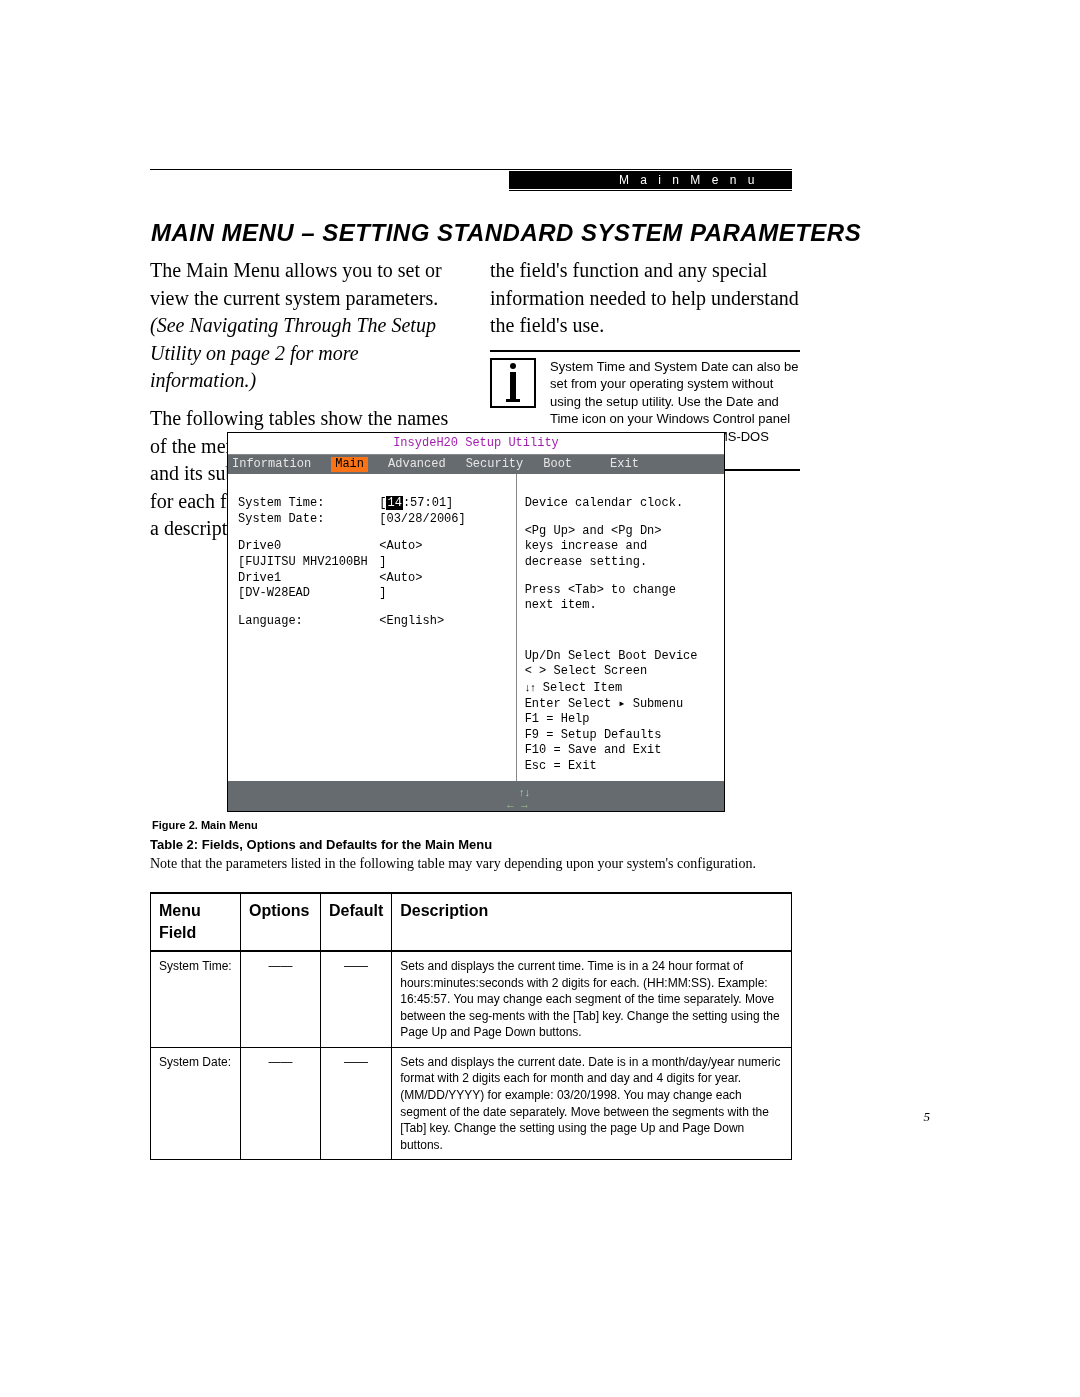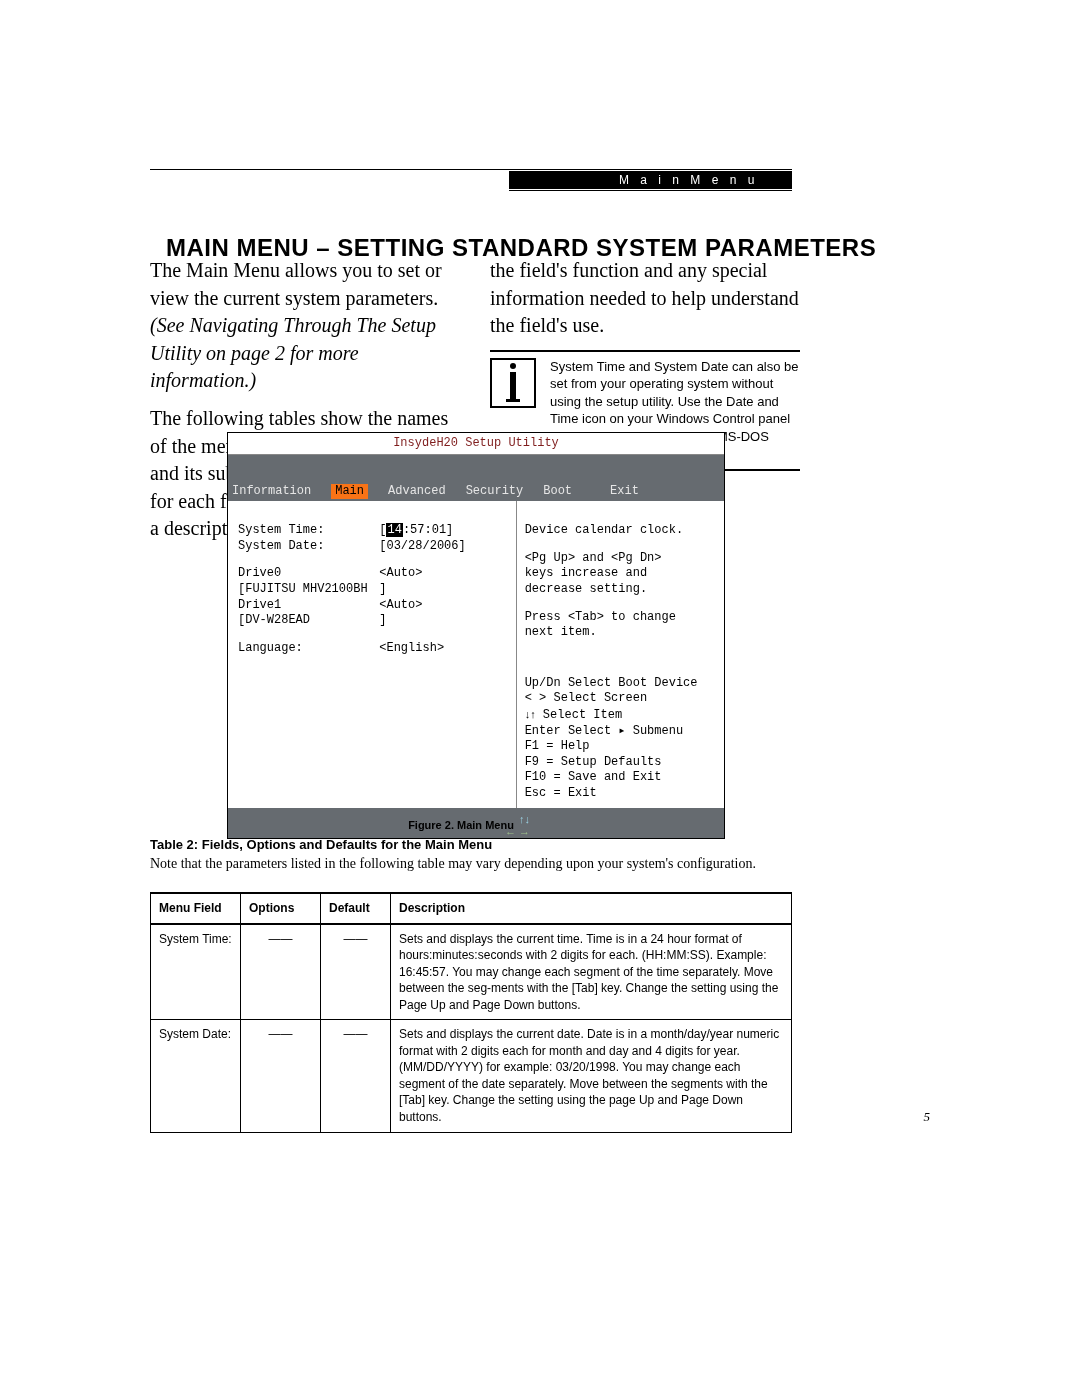--- a/index.html
+++ b/index.html
@@ -46,22 +46,23 @@
     top:169px;left:150px;width:642px;height:1px;background:#000;
   }
   h1.page-title{
     position:absolute;
     top:215px;
     left:150px;
     font-family:Arial,Helvetica,sans-serif;
     font-weight:bold;
     font-size:24px;
     letter-spacing:0.5px;
-    margin:16px;
+    margin:1px;
     white-space:nowrap;
+    font-style:italic;
   }
   .col-left{
     position:absolute;
     top:253px;
     left:150px;
     width:308px;
   }
   .col-right{
     position:absolute;
     top:253px;
@@ -115,31 +116,31 @@
     font-family:"Courier New",monospace;
     font-size:12px;
     line-height:1.3;
     background:#fff;
   }
   .bios-title{
     text-align:center;
     padding:3px 0 2px;
     border-bottom:1px solid #888;
     font-family:"Courier New",monospace;
-    color:#7f1d1d;
+    color:#a21caf;
   }
   .bios-tabs{
     display:flex;
     background:#666b70;
     color:#fff;
     padding:2px 4px;
     font-family:"Courier New",monospace;
     font-size:12px;
   }
-  .bios-tabs span{margin-right:20px;color:#e6e6e6;margin-top:27px;}
+  .bios-tabs span{margin-right:20px;color:#e6e6e6;}
   .bios-tabs .active{color:#000;background:#f97316;padding:0 4px;}
   .bios-body{
     display:flex;
     min-height:290px;
   }
   .bios-left{
     width:58%;
     padding:22px 6px 6px 10px;
     box-sizing:border-box;
   }
@@ -163,23 +164,23 @@
   }
   .bios-footer .arrows-v{
     position:absolute;right:194px;top:4px;color:#99cfe0;font-family:Arial;font-size:11px;
   }
   .bios-footer .arrows-h{
     position:absolute;right:194px;top:16px;color:#9fc38c;font-family:Arial;font-size:11px;
   }
   .figure-caption{
     position:absolute;
     top:818px;
-    left:140px;
+    left:152px;
     width:642px;
-    text-align:center;
+    text-align:left;
     font-family:Arial,Helvetica,sans-serif;
     font-size:11px;
     font-weight:bold;
     color:#000;
   }
   .table-title{
     position:absolute;
     top:836px;
     left:150px;
     font-family:Arial,Helvetica,sans-serif;
@@ -206,21 +207,21 @@
   table.fields th,table.fields td{
     border:1px solid #000;
     padding:6px 8px;
     vertical-align:top;
     text-align:left;
   }
   table.fields thead th{
     font-weight:bold;
     border-top:2px solid #000;
     border-bottom:2px solid #000;
-    font-size:12px;
+    font-size:16px;
   }
   table.fields tbody tr:first-child td{border-top:1px solid #000;}
   table.fields td.mdash{text-align:center;}
   .col-mf{width:90px;}
   .col-opt{width:80px;}
   .col-def{width:70px;}
   .page-num{
     position:absolute;
     top:1108px;
     right:150px;

